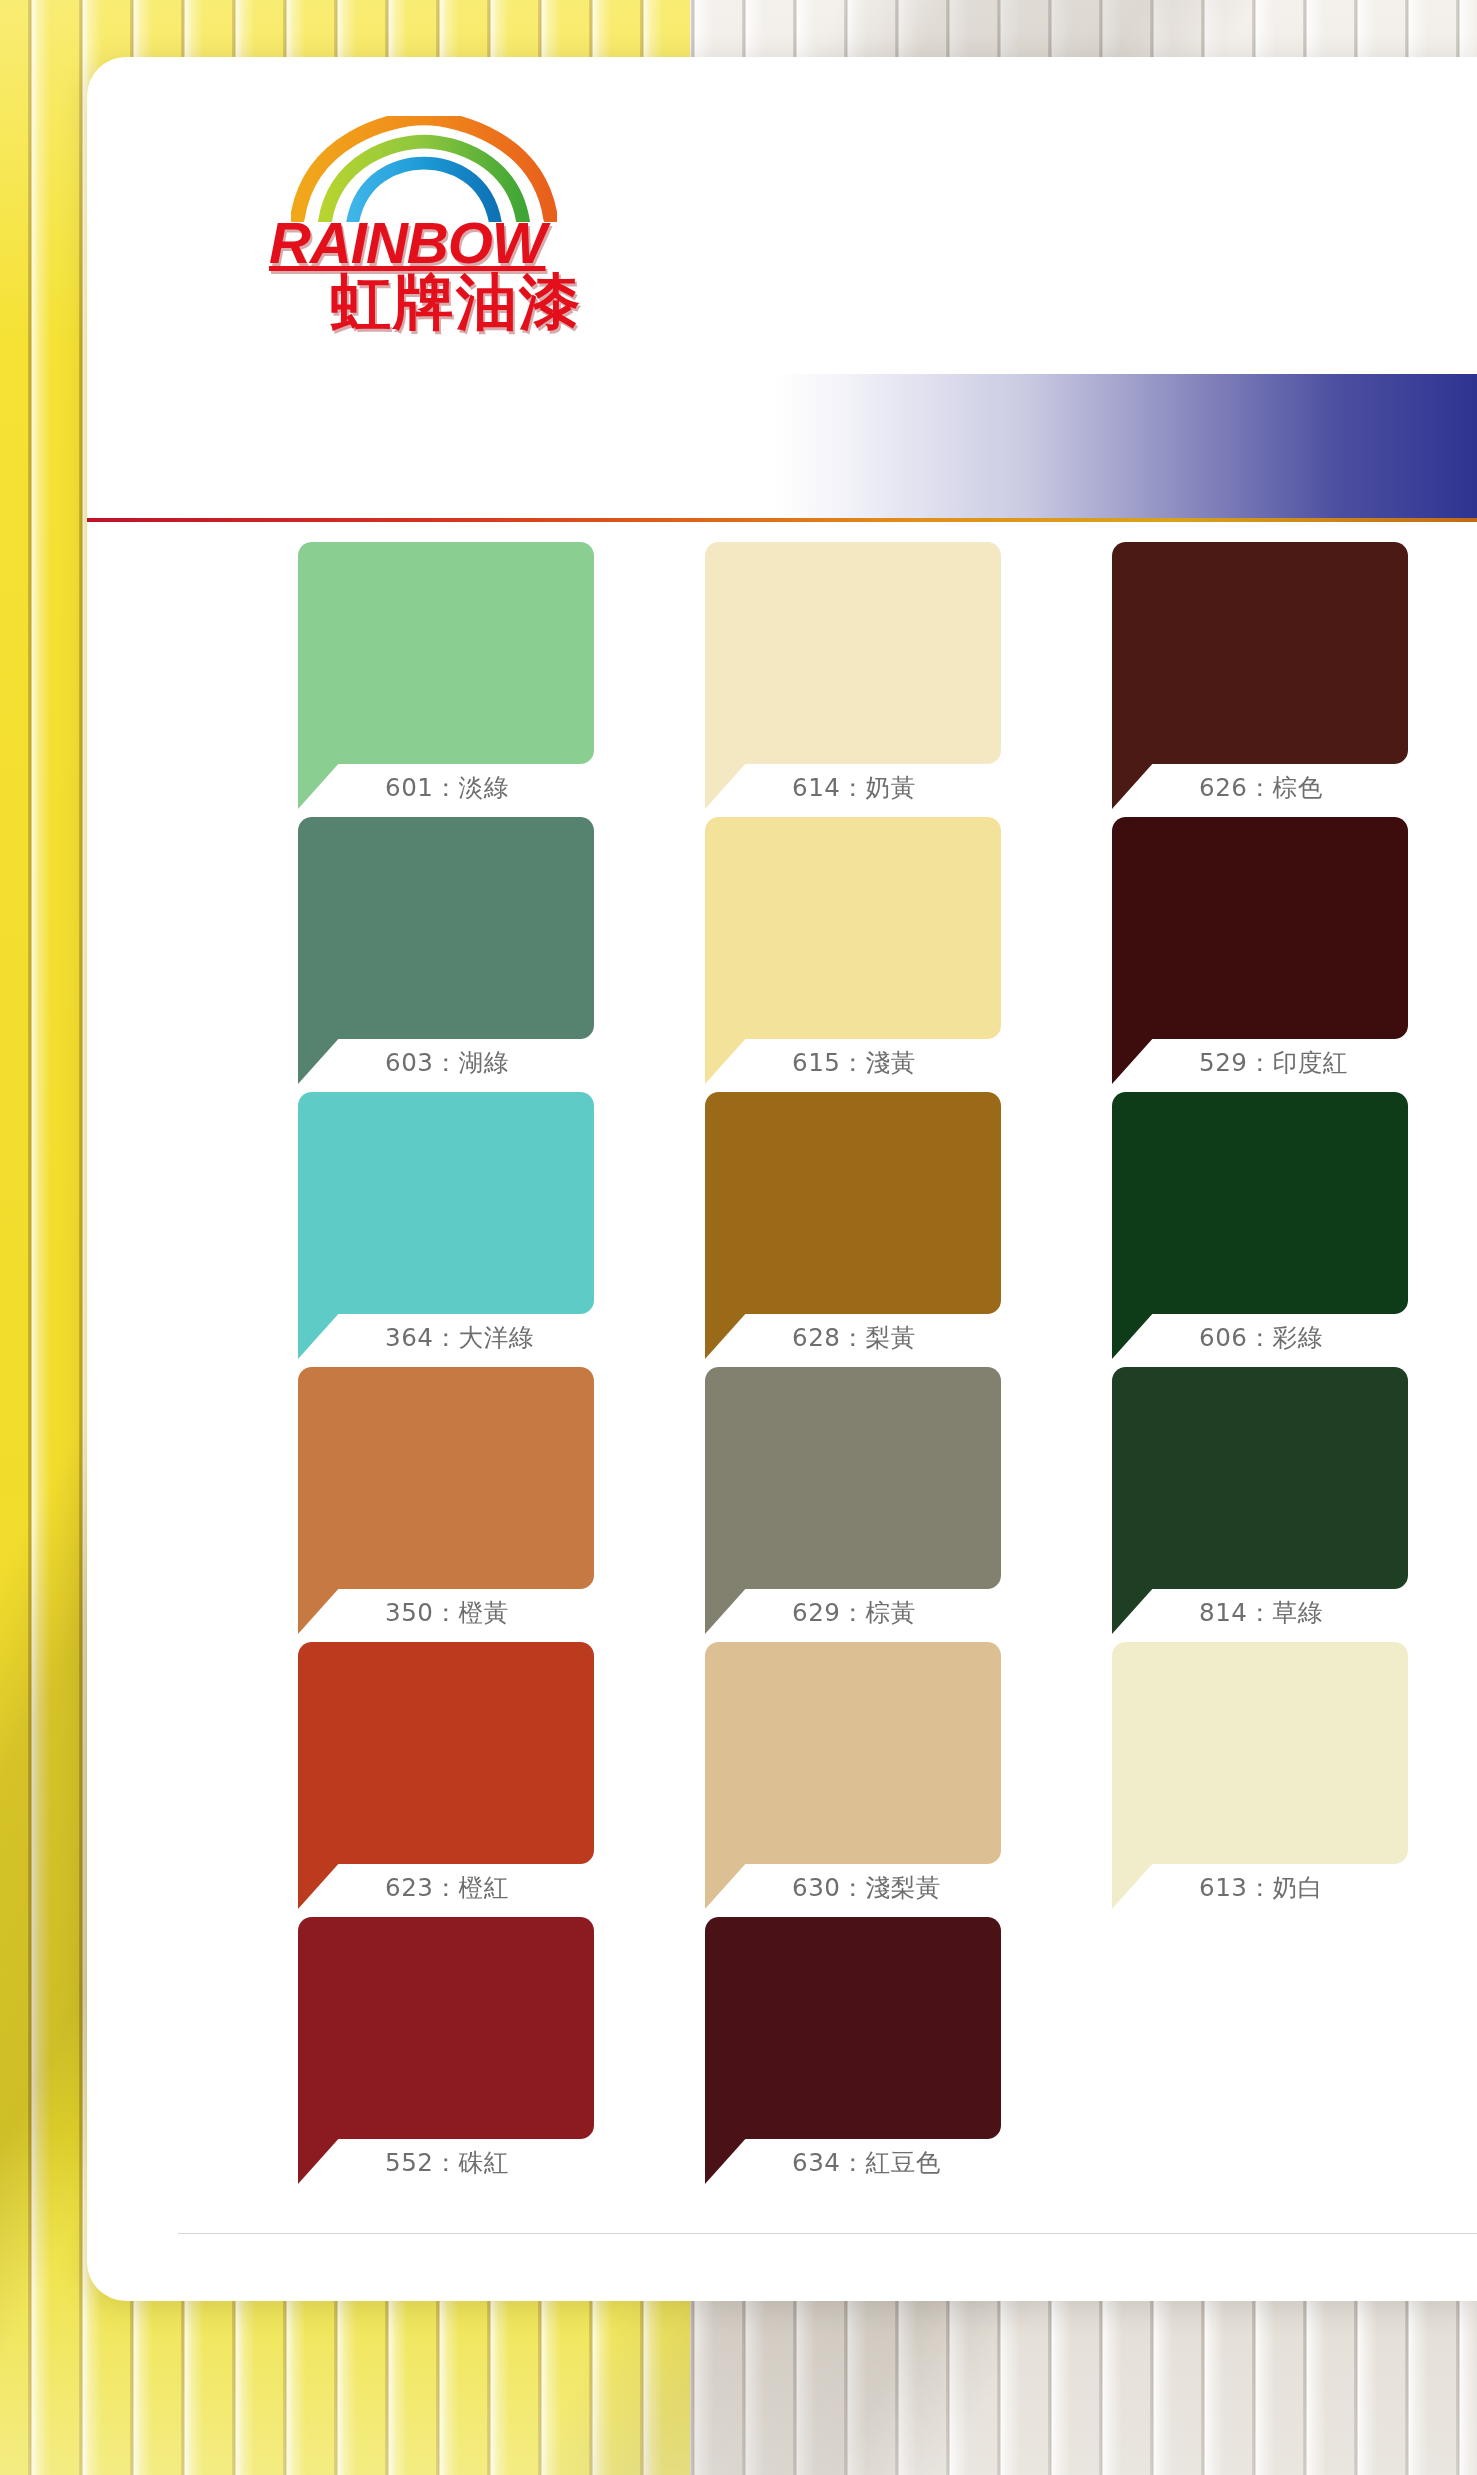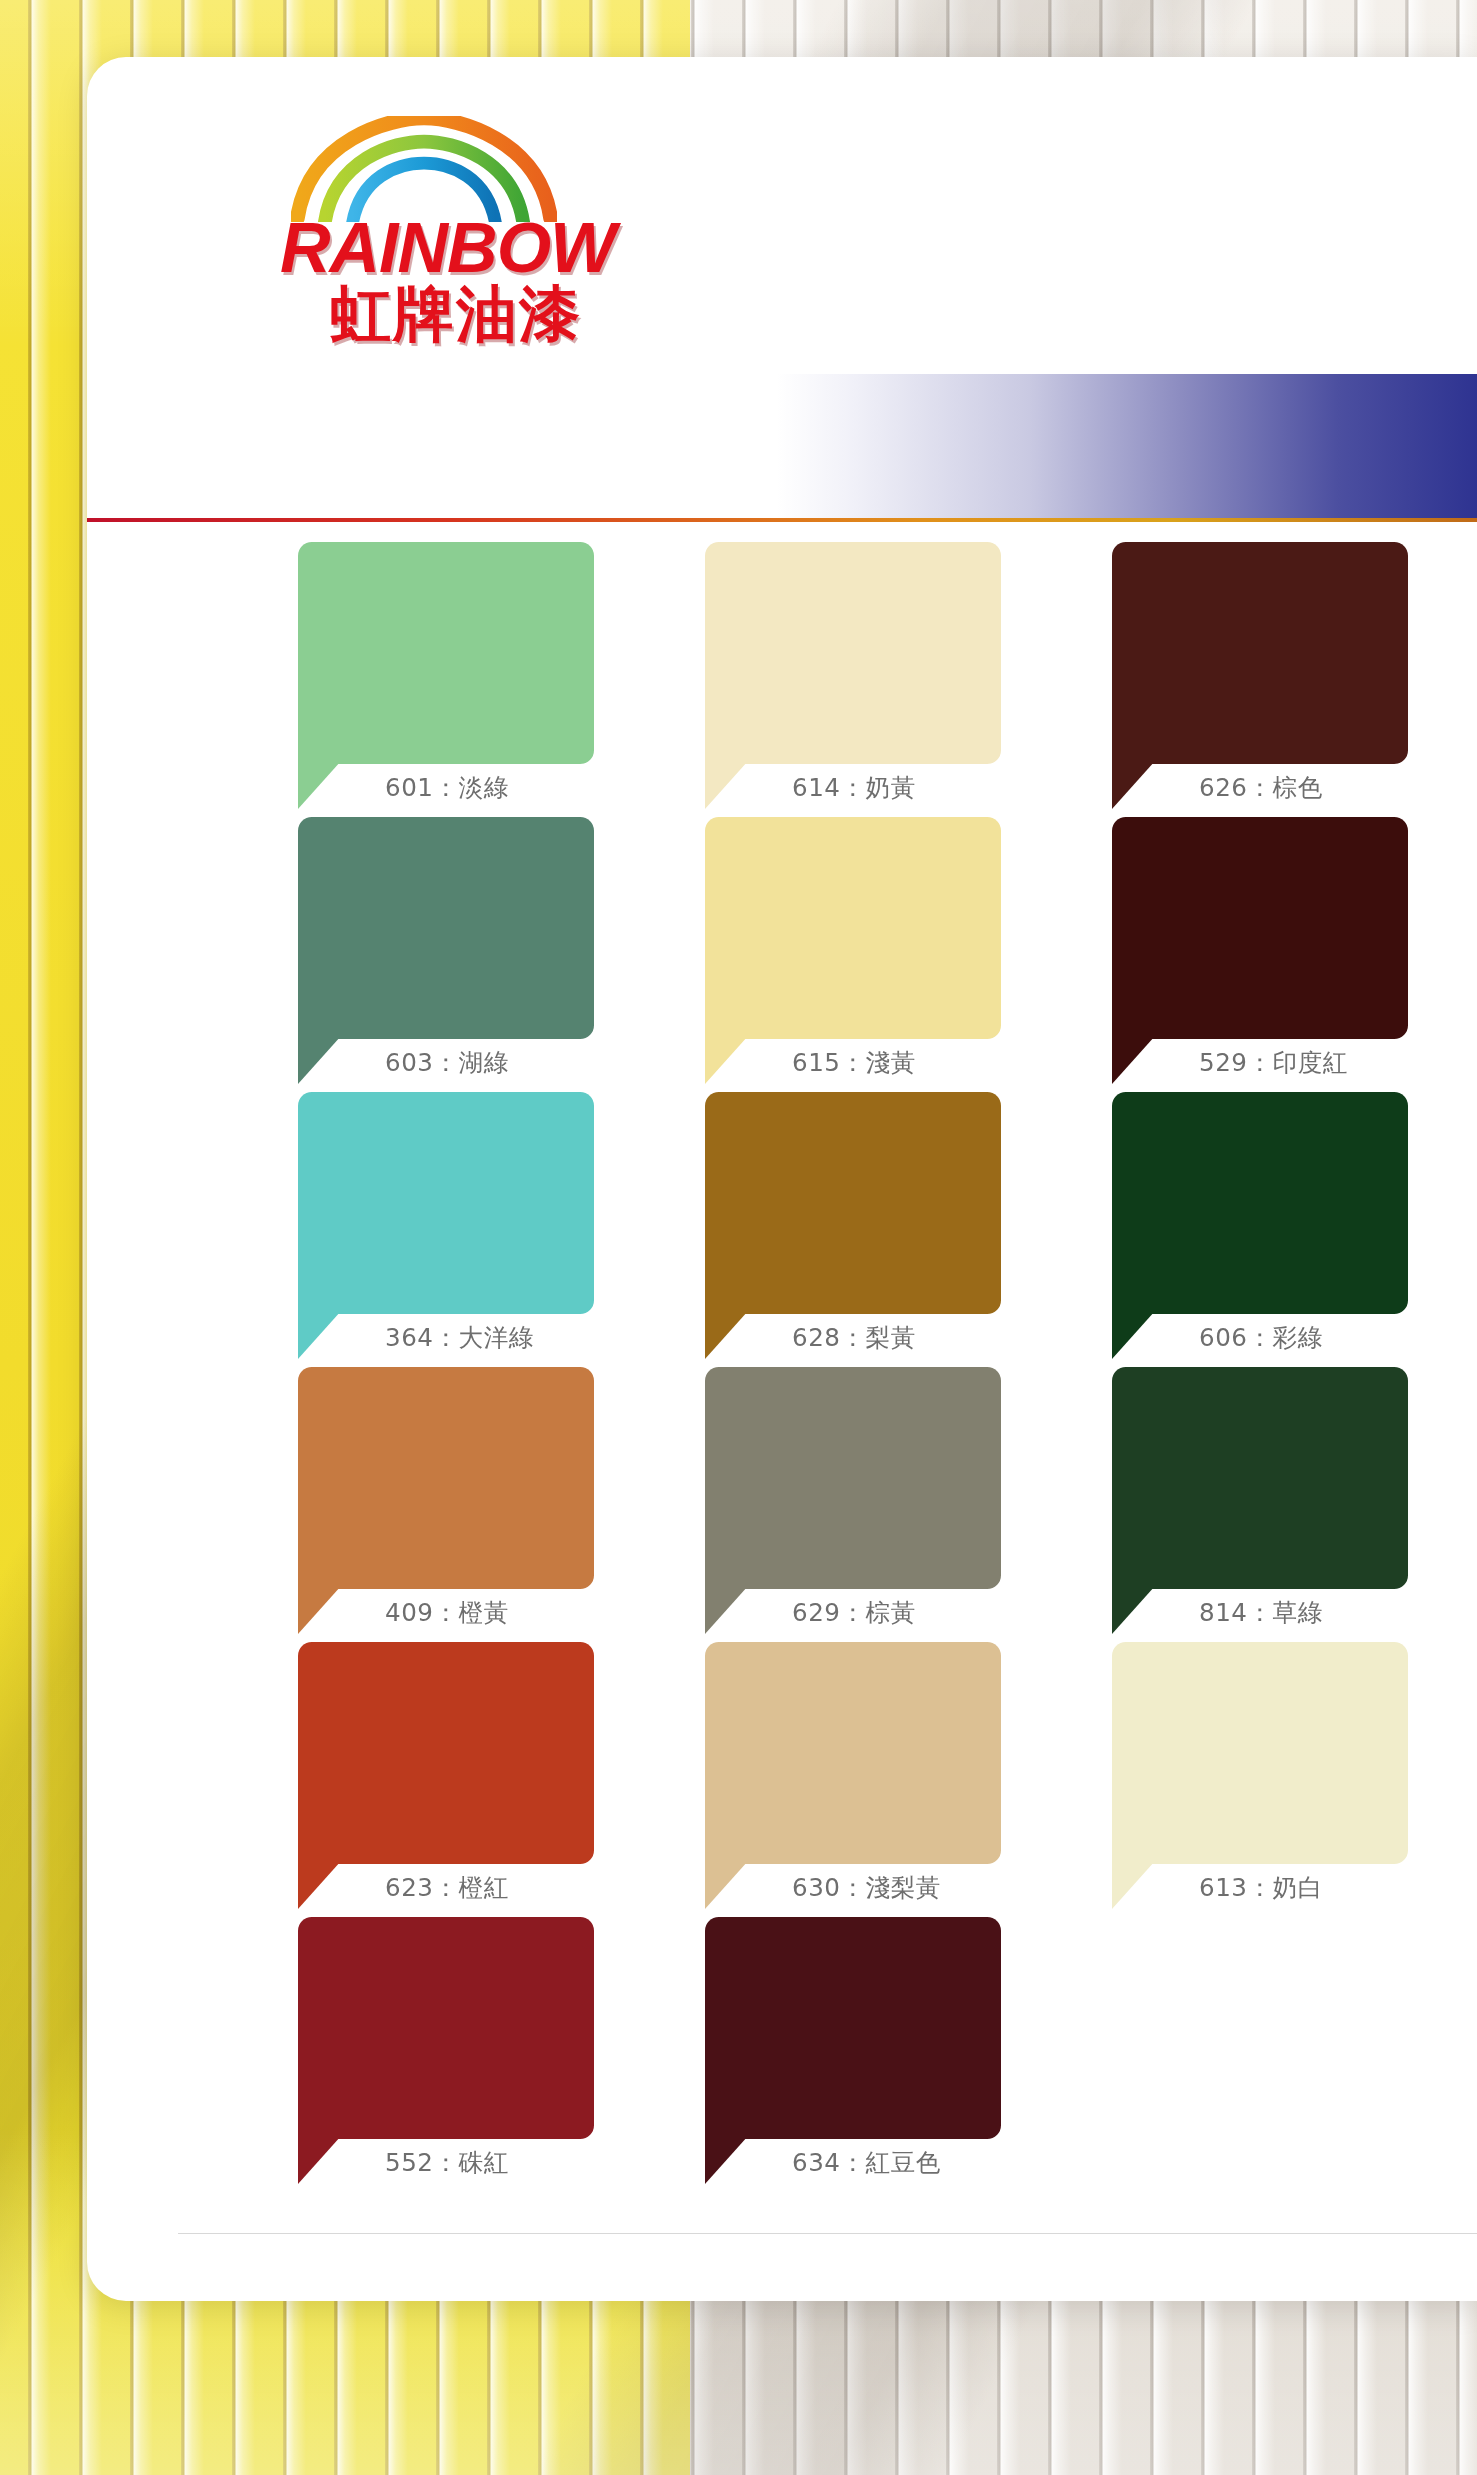--- a/index.html
+++ b/index.html
@@ -105,26 +105,27 @@
     width: 266px;
     height: 106px;
     margin-left: 21.7px;
   }
   #brand-latin {
     display: block;
     color: #e3101b;
     font-family: "Liberation Sans", "DejaVu Sans", sans-serif;
     font-weight: bold;
     font-style: italic;
-    font-size: 70px;
+    font-size: 58px;
     line-height: 0.92;
     letter-spacing: -1px;
-    margin: -5.9px 0 0 11px;
+    margin: -5.9px 0 0 0;
     text-shadow: 2px 3px 0 rgba(140,12,18,0.35);
     white-space: nowrap;
+    text-decoration: underline;
   }
   #brand-cjk {
     display: block;
     color: #e3101b;
     font-family: "DejaVu Sans", "Liberation Sans", sans-serif;
     font-weight: bold;
     font-size: 61px;
     line-height: 1.0;
     letter-spacing: 2px;
     margin: 2px 0 0 61px;
@@ -301,21 +302,21 @@
         <div class="swatch-label">628：梨黃</div>
       </div>
       <div class="swatch-cell">
         <div class="swatch-chip" style="background: rgb(14, 60, 25);"></div>
         <div class="swatch-tail" style="background: rgb(14, 60, 25);"></div>
         <div class="swatch-label">606：彩綠</div>
       </div>
       <div class="swatch-cell">
         <div class="swatch-chip" style="background: rgb(198, 122, 65);"></div>
         <div class="swatch-tail" style="background: rgb(198, 122, 65);"></div>
-        <div class="swatch-label">409：橙黃</div>
+        <div class="swatch-label">350：橙黃</div>
       </div>
       <div class="swatch-cell">
         <div class="swatch-chip" style="background: rgb(130, 128, 111);"></div>
         <div class="swatch-tail" style="background: rgb(130, 128, 111);"></div>
         <div class="swatch-label">629：棕黃</div>
       </div>
       <div class="swatch-cell">
         <div class="swatch-chip" style="background: rgb(30, 63, 35);"></div>
         <div class="swatch-tail" style="background: rgb(30, 63, 35);"></div>
         <div class="swatch-label">814：草綠</div>

